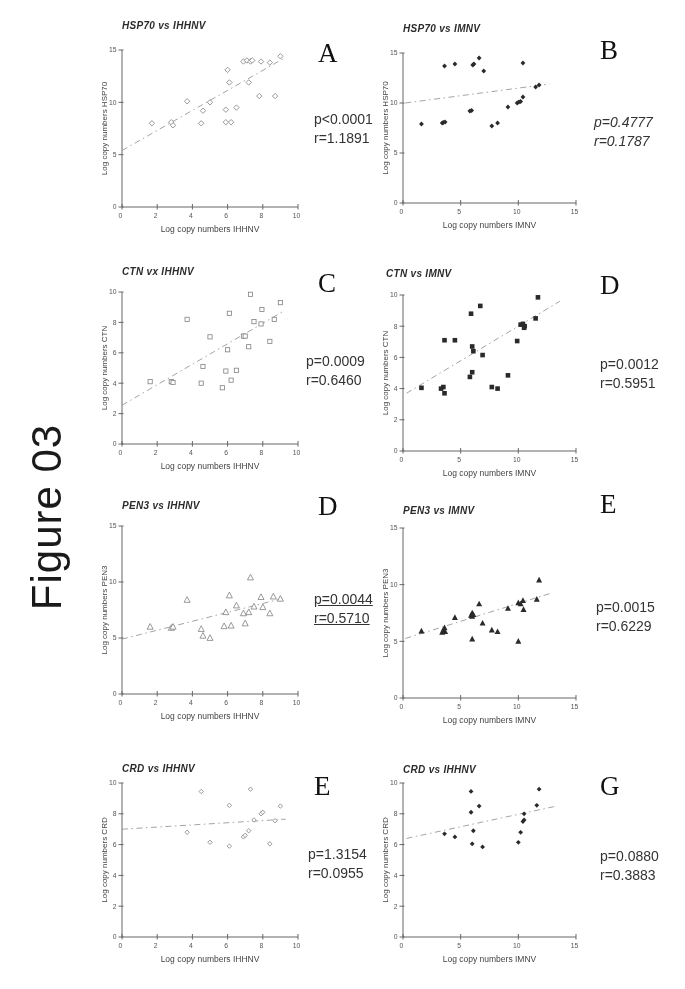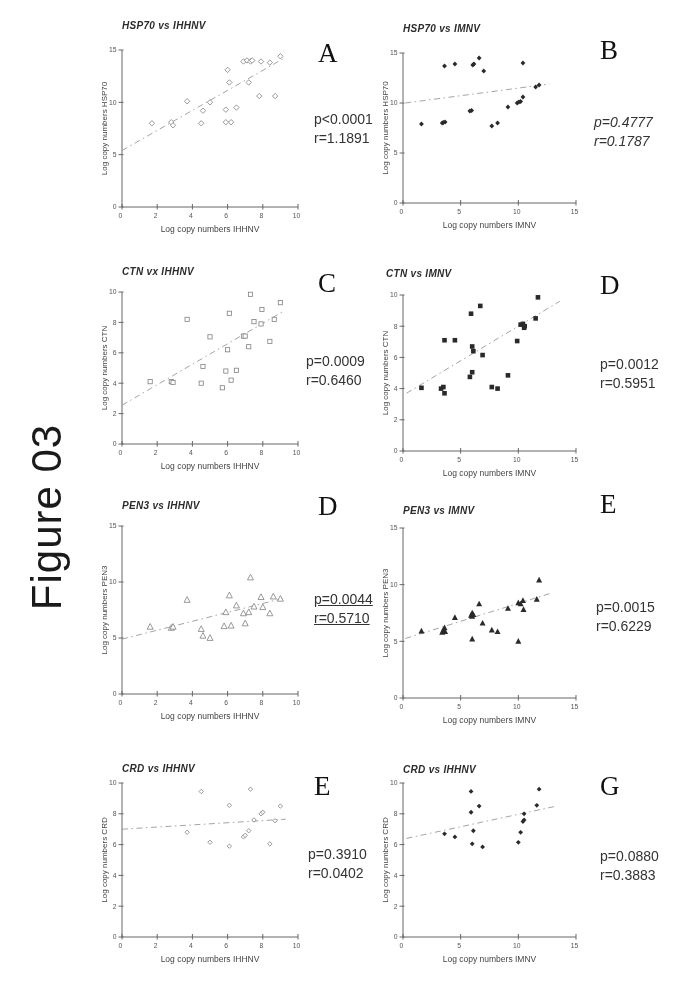--- a/index.html
+++ b/index.html
@@ -413,22 +413,22 @@
         <polygon points="154,72.75999999999999 156.2,74.96 154,77.16 151.8,74.96" fill="#ffffff" stroke="#808080" stroke-width="0.8"></polygon>
         <polygon points="161.04000000000002,66.6 163.24,68.8 161.04000000000002,71 158.84000000000003,68.8" fill="#ffffff" stroke="#808080" stroke-width="0.8"></polygon>
         <polygon points="162.8,65.06 165,67.26 162.8,69.46000000000001 160.60000000000002,67.26" fill="#ffffff" stroke="#808080" stroke-width="0.8"></polygon>
         <polygon points="169.84,96.63 172.04,98.83 169.84,101.03 167.64000000000001,98.83" fill="#ffffff" stroke="#808080" stroke-width="0.8"></polygon>
         <polygon points="175.11999999999998,73.53 177.31999999999996,75.73 175.11999999999998,77.93 172.92,75.73" fill="#ffffff" stroke="#808080" stroke-width="0.8"></polygon>
         <polygon points="180.4,58.89999999999999 182.6,61.099999999999994 180.4,63.3 178.20000000000002,61.099999999999994" fill="#ffffff" stroke="#808080" stroke-width="0.8"></polygon>
       </svg>
     <div class="chart-title" style="left:22px;width:176px;top:18px;">CRD vs IHHNV</div>
     <div class="panel-letter" style="left:214px;top:26px;">E</div>
     <div class="stats" style="left:208px;top:100px;">
-      <div>p=0.3910</div>
-      <div>r=0.0402</div>
+      <div>p=1.3154</div>
+      <div>r=0.0955</div>
     </div>
   </div>
 
   <div class="panel p7">
     <svg width="307" height="244" viewBox="0 0 307 244">
         <path d="M 25 38 L 25 192 L 198 192" stroke="#666666" fill="none" stroke-width="1"></path>
         <line x1="21.5" y1="192" x2="26.5" y2="192" stroke="#666666" stroke-width="1"></line>
         <text x="19.5" y="194.3" text-anchor="end" font-size="6.8" fill="#555" font-family="Liberation Sans, sans-serif">0</text>
         <line x1="21.5" y1="161.2" x2="26.5" y2="161.2" stroke="#666666" stroke-width="1"></line>
         <text x="19.5" y="163.5" text-anchor="end" font-size="6.8" fill="#555" font-family="Liberation Sans, sans-serif">2</text>

